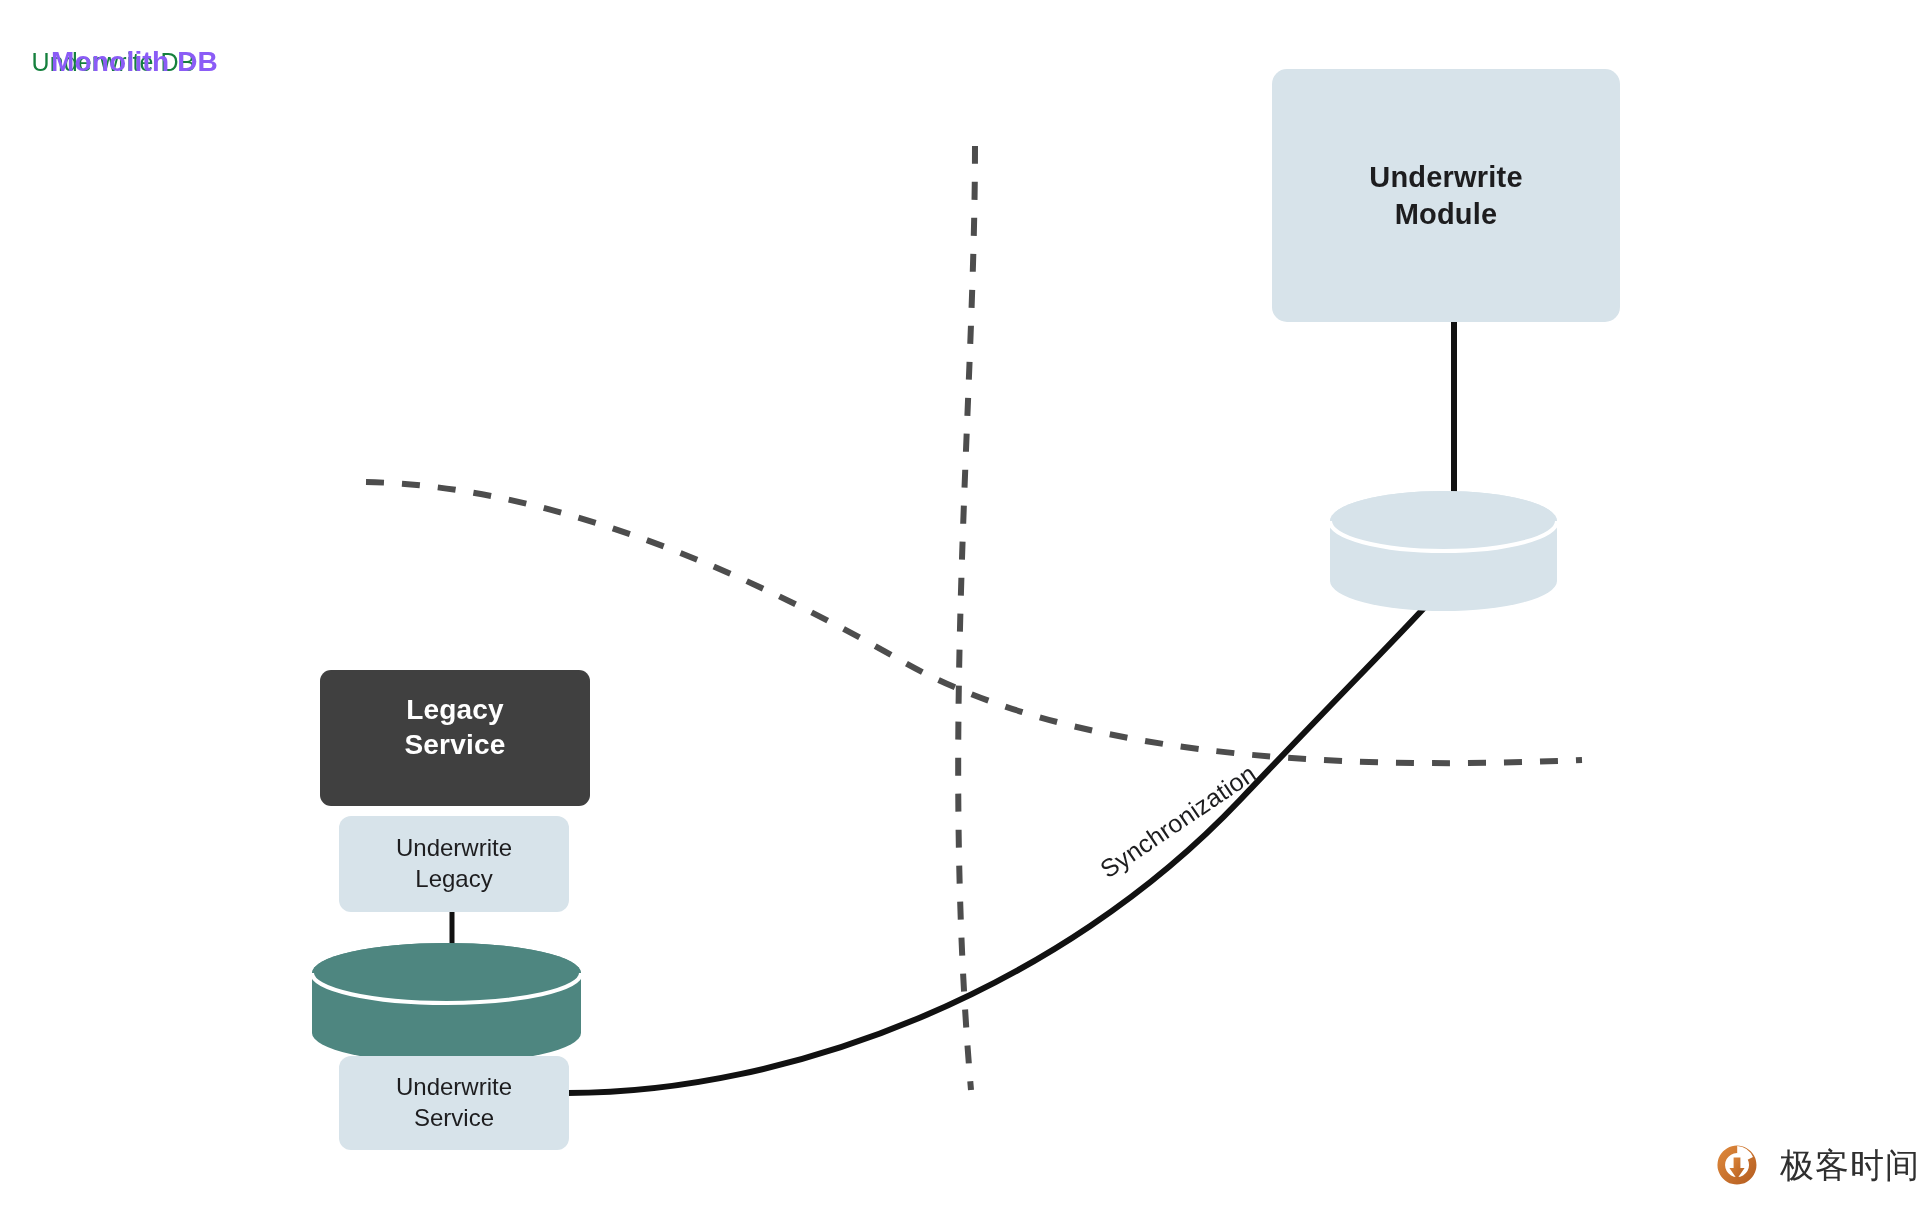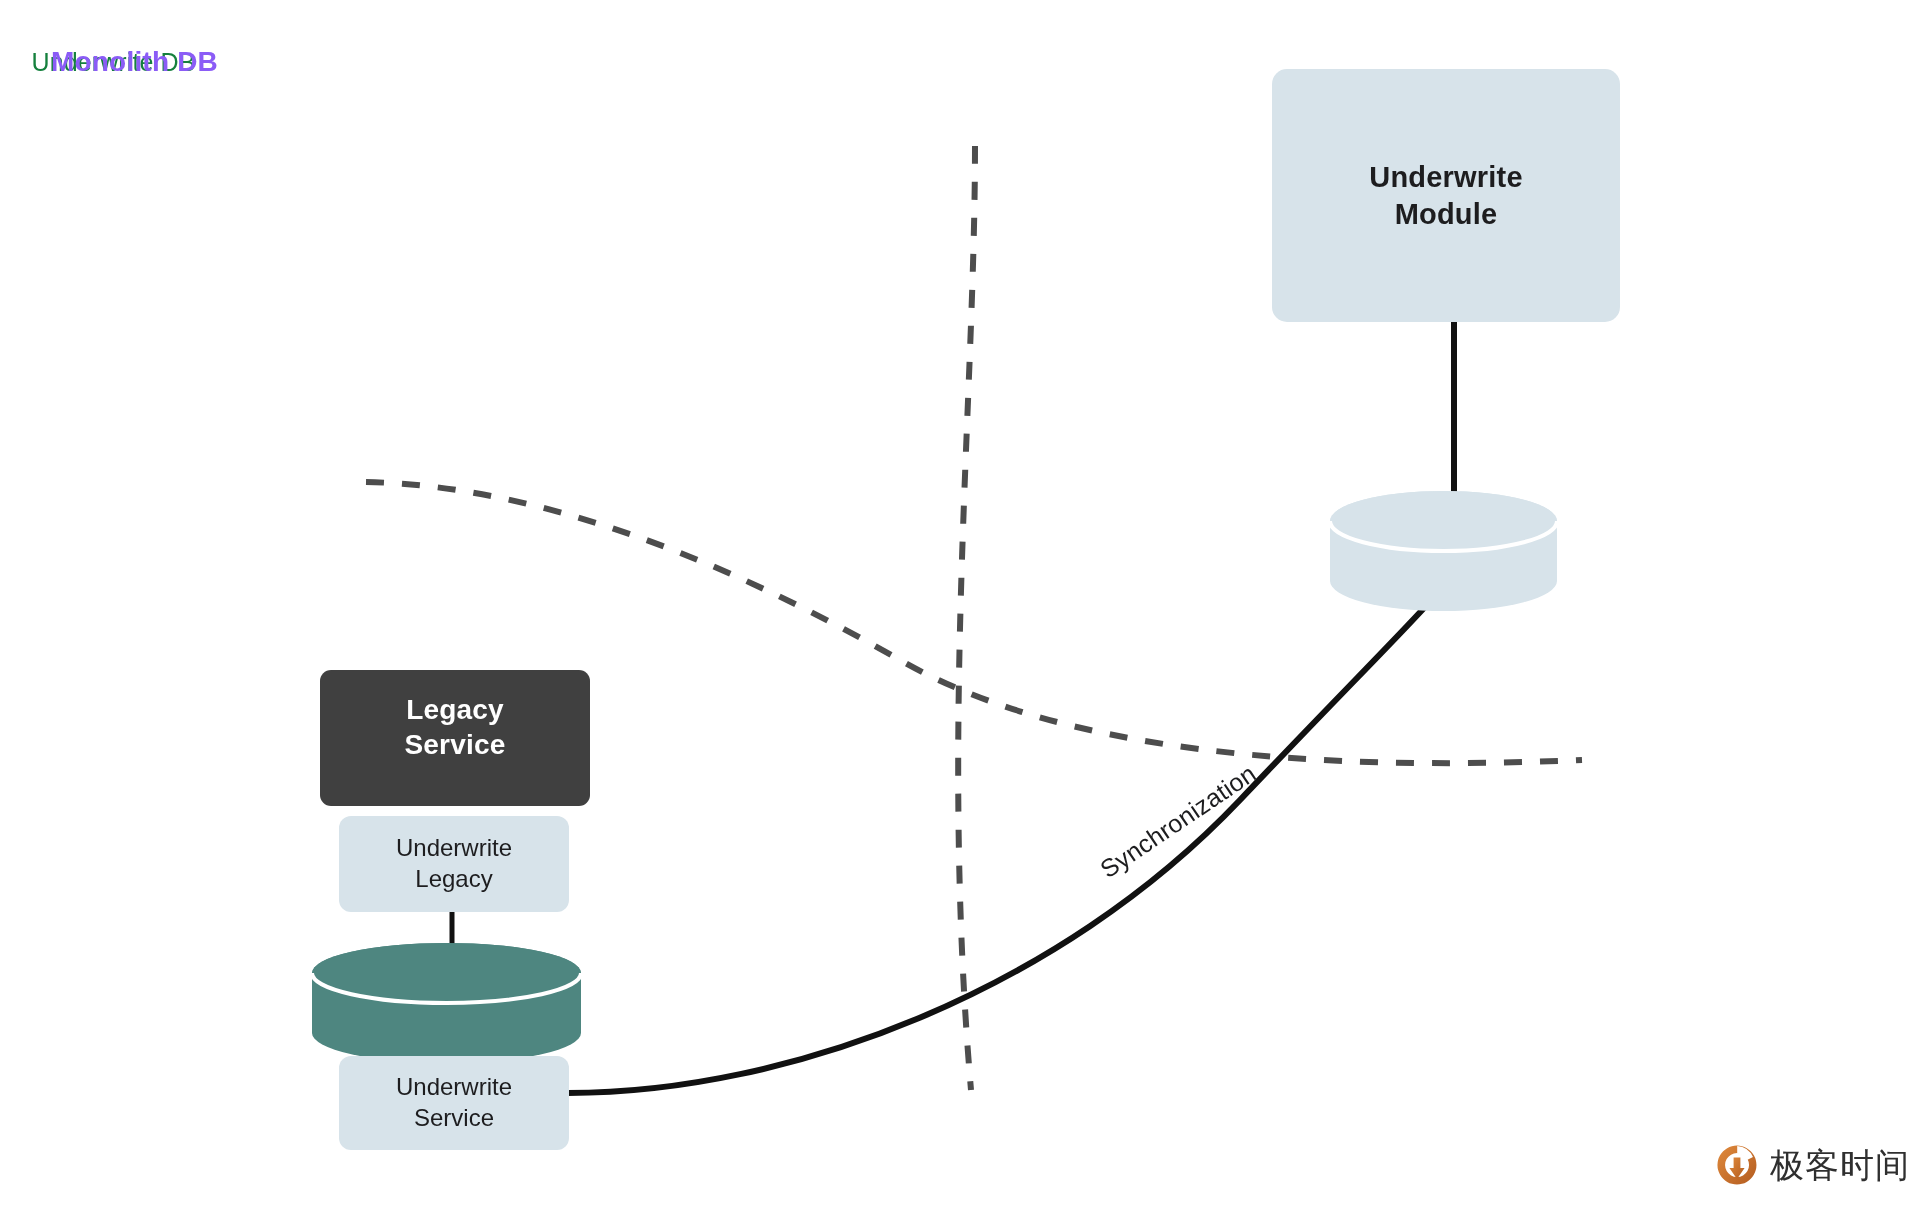--- a/index.html
+++ b/index.html
@@ -155,21 +155,21 @@
     letter-spacing: 0.2px;
   }
 
   
   #brand-logo {
     position: absolute;
     left: 1714px;
     top: 1142px;
     display: flex;
     align-items: center;
-    gap: 10px;
+    gap: 20px;
   }
   #brand-logo-icon {
     width: 46px;
     height: 46px;
     flex: 0 0 46px;
   }
   #brand-logo-text {
     font-size: 34px;
     font-weight: 500;
     color: #2f2f2f;

